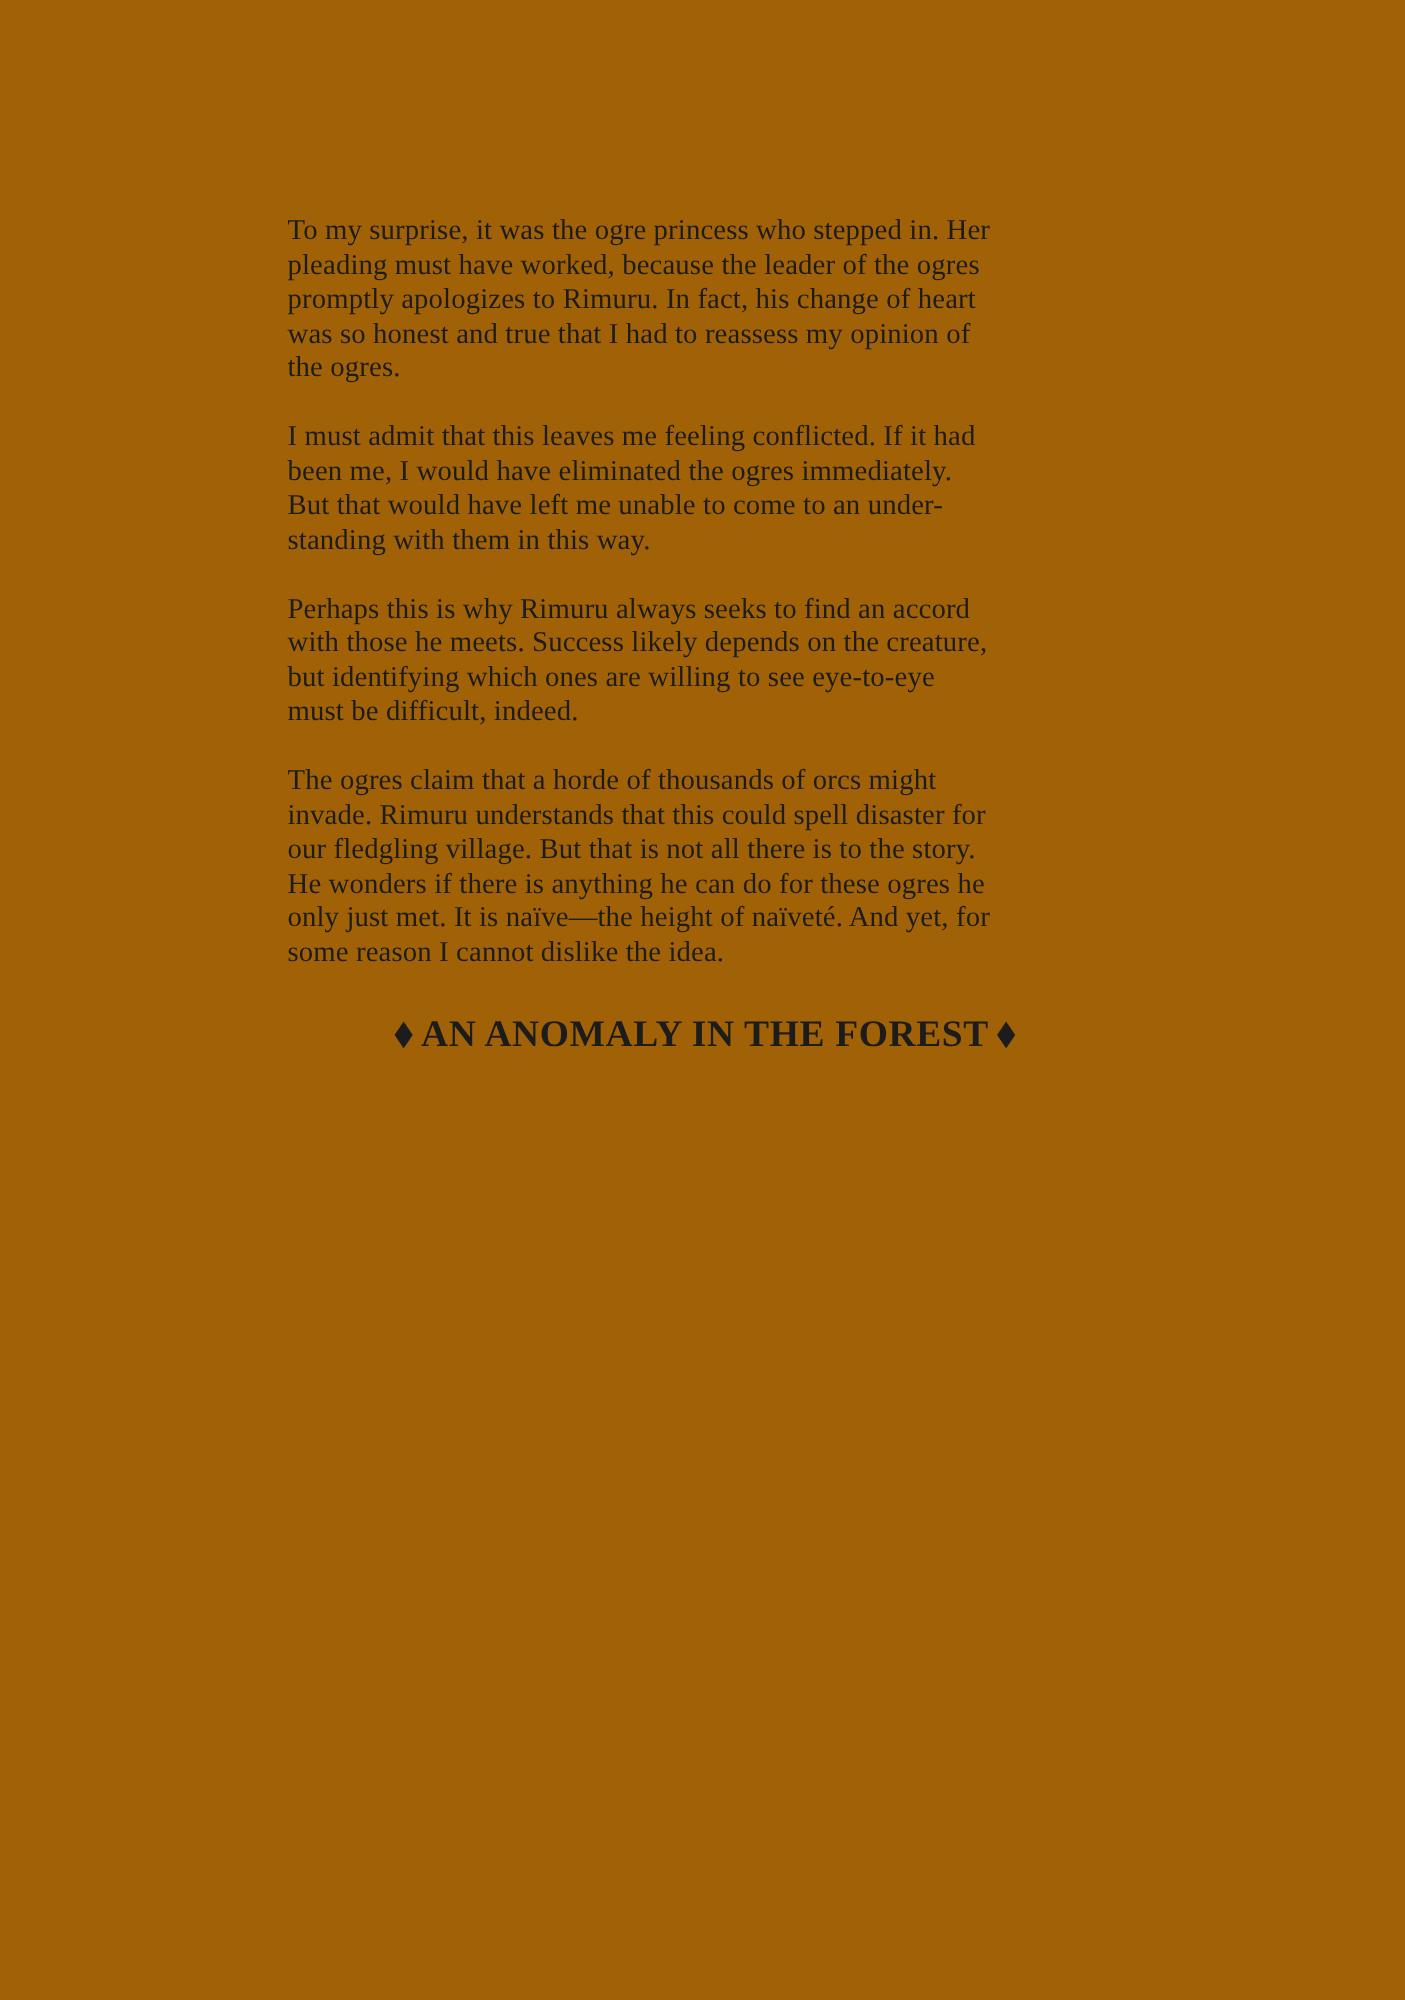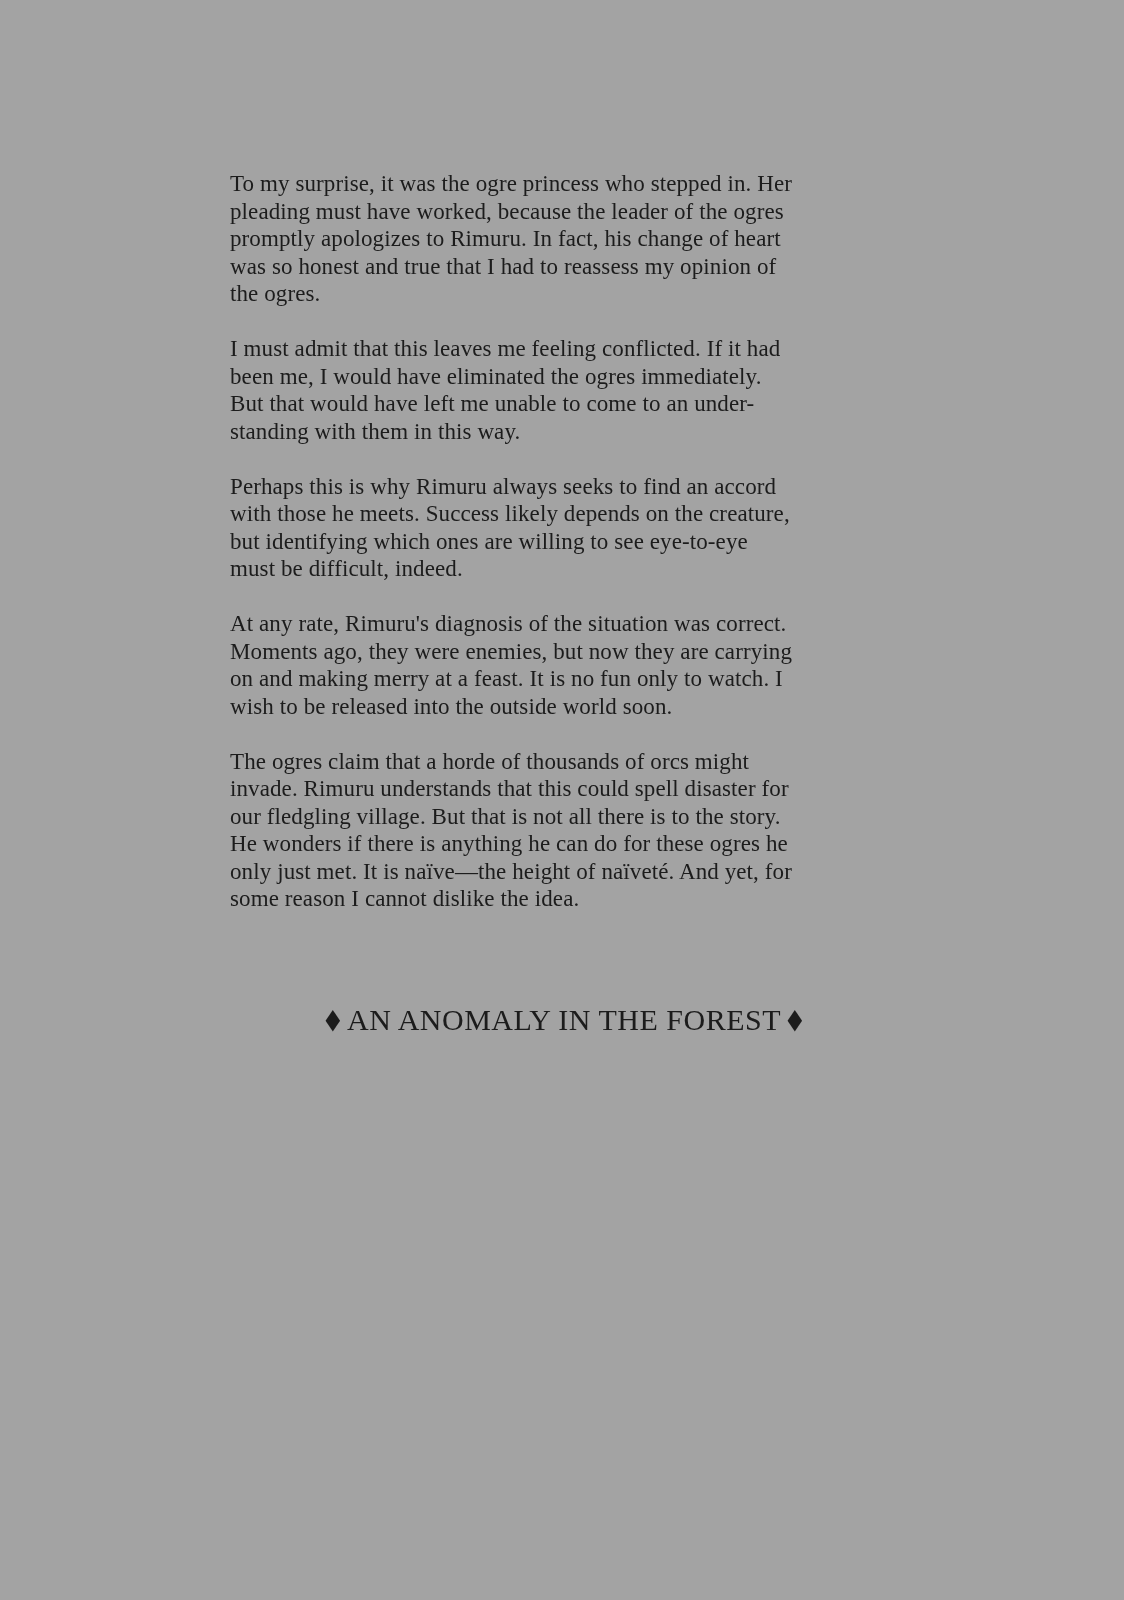--- a/index.html
+++ b/index.html
@@ -4,43 +4,43 @@
 <style>
   html, body {
     margin: 0;
     padding: 0;
     background: #ffffff;
   }
   .page {
     position: relative;
     width: 1124px;
     height: 1600px;
-    background: #a3a3a3;
+    background: #a16207;
     overflow: hidden;
     font-family: "Liberation Serif", "DejaVu Serif", serif;
     color: #1c1c1c;
   }
   .text-column {
     position: absolute;
     left: 230px;
     top: 170px;
     width: 668px;
   }
   p.body-par {
     margin: 0 0 27.5px 0;
     font-size: 23px;
     line-height: 27.5px;
     white-space: pre;          
     letter-spacing: 0.1px;
   }
   h2.section-heading {
-    margin: 89px 0 50px 0;
+    margin: 35px 0 50px 0;
     font-size: 30px;
     line-height: 36px;
-    font-weight: normal;
+    font-weight: bold;
     text-align: center;
     white-space: nowrap;
     letter-spacing: 0.5px;
     color: #1c1c1c;
   }
   .ornament {
     display: inline-block;
     transform: scaleX(0.68);
     font-size: 28px;
     position: relative;
@@ -60,24 +60,20 @@
 was so honest and true that I had to reassess my opinion of
 the ogres.</p>
     <p class="body-par">I must admit that this leaves me feeling conflicted. If it had
 been me, I would have eliminated the ogres immediately.
 But that would have left me unable to come to an under-
 standing with them in this way.</p>
     <p class="body-par">Perhaps this is why Rimuru always seeks to find an accord
 with those he meets. Success likely depends on the creature,
 but identifying which ones are willing to see eye-to-eye
 must be difficult, indeed.</p>
-    <p class="body-par">At any rate, Rimuru's diagnosis of the situation was correct.
-Moments ago, they were enemies, but now they are carrying
-on and making merry at a feast. It is no fun only to watch. I
-wish to be released into the outside world soon.</p>
     <p class="body-par">The ogres claim that a horde of thousands of orcs might
 invade. Rimuru understands that this could spell disaster for
 our fledgling village. But that is not all there is to the story.
 He wonders if there is anything he can do for these ogres he
 only just met. It is naïve—the height of naïveté. And yet, for
 some reason I cannot dislike the idea.</p>
 
     <h2 class="section-heading">
       <span class="ornament left">◆</span><span>AN ANOMALY IN THE FOREST</span><span class="ornament right">◆</span>
     </h2>

